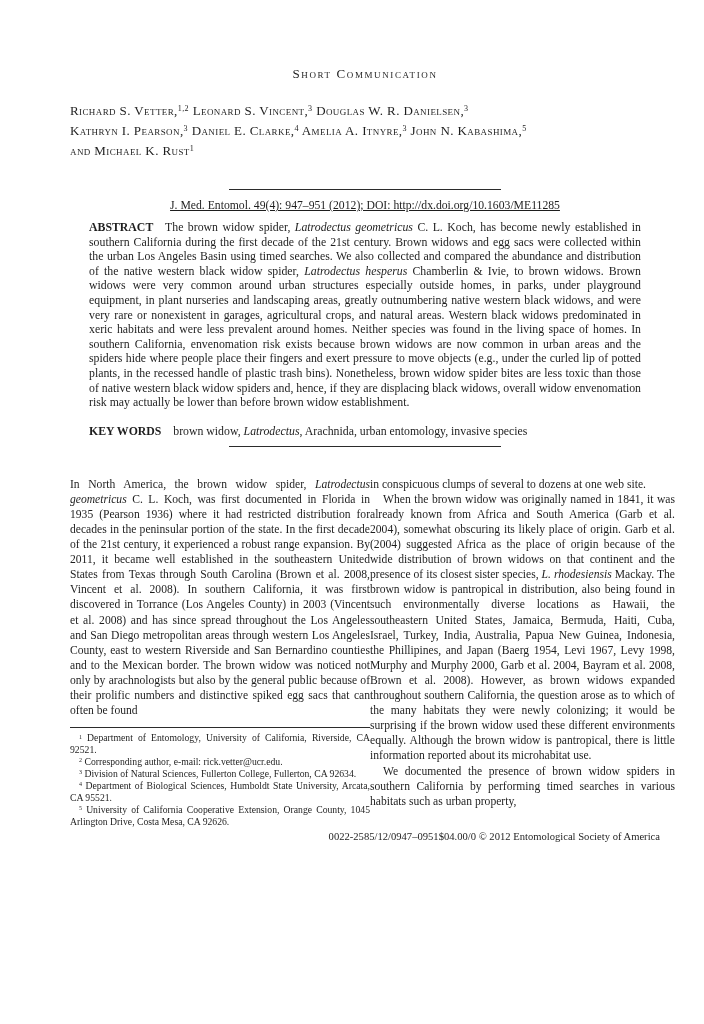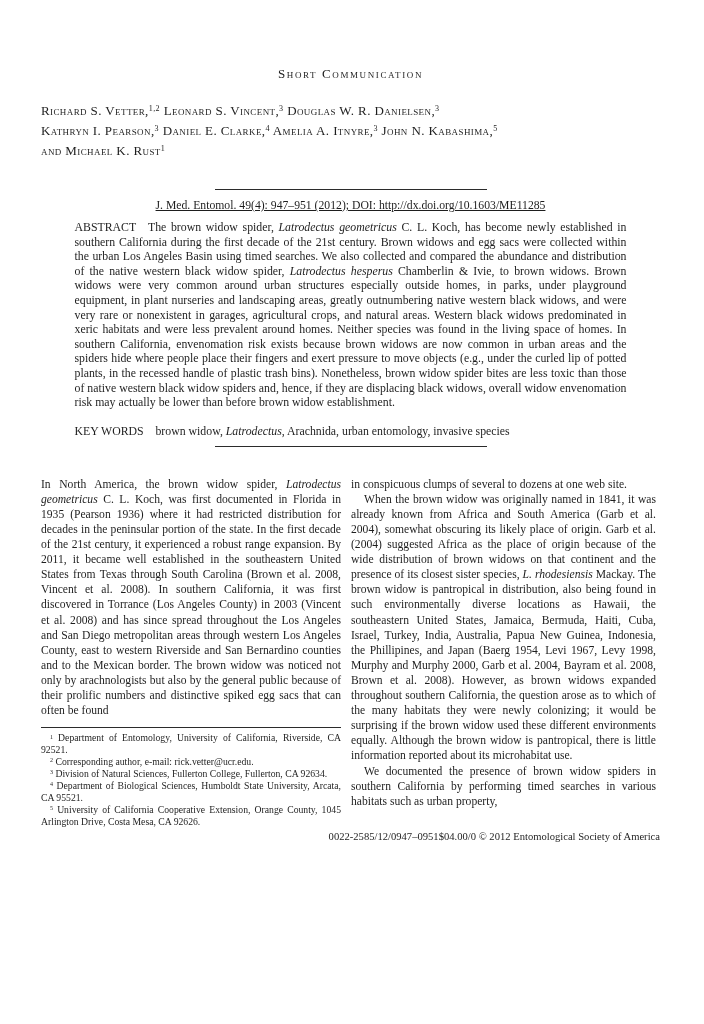--- a/index.html
+++ b/index.html
@@ -1,21 +1,21 @@
 <!DOCTYPE html>
 <html><head>
 <meta charset="utf-8">
 <style>
   html, body { margin: 0; padding: 0; background: #e9e9e9; }
   .page {
     position: relative;
     width: 704px; height: 1024px;
     background: #ffffff;
     box-sizing: border-box;
-    padding: 66px 44px 0 41px;
+    padding: 66px 44px 0 70px;
     font-family: "Liberation Serif", "DejaVu Serif", serif;
     color: #1e1e1e;
     overflow: hidden;
   }
   .section-label {
     text-align: center;
     font-variant: small-caps;
     font-size: 13px;
     letter-spacing: 1.6px;
   }
@@ -35,21 +35,21 @@
     line-height: 20px;
     letter-spacing: 0.4px;
   }
   sup.seg-sup {
     font-size: 0.62em;
     position: relative; top: -0.45em;
     vertical-align: baseline;
     line-height: 0;
   }
   .seg-i { font-style: italic; }
-  .seg-b { font-weight: normal; }
+  .seg-b { font-weight: bold; }
   .rule-center {
     width: 272px;
     border-top: 1.6px solid #2b2b2b;
     margin: 28px auto 0;
   }
   .rule-keywords { margin-top: 7px; }
   .citation {
     margin-top: 9px;
     text-align: center;
     font-size: 11.7px;
@@ -63,21 +63,20 @@
     text-align: justify;
   }
   .keywords {
     margin: 14px 0 0 0;
     font-size: 11.8px;
   }
   .columns {
     margin-top: 30px;
     display: grid;
     grid-template-columns: 300px 305px;
-    column-gap: 10px;
     font-size: 11.6px;
     line-height: 15.1px;
     text-align: justify;
   }
   .col { min-width: 0; }
   .para { margin: 0; }
   .para.indent { text-indent: 13px; }
   .footnote-block { margin-top: 9px; }
   .footnote-rule {
     border-top: 1.2px solid #2b2b2b;

